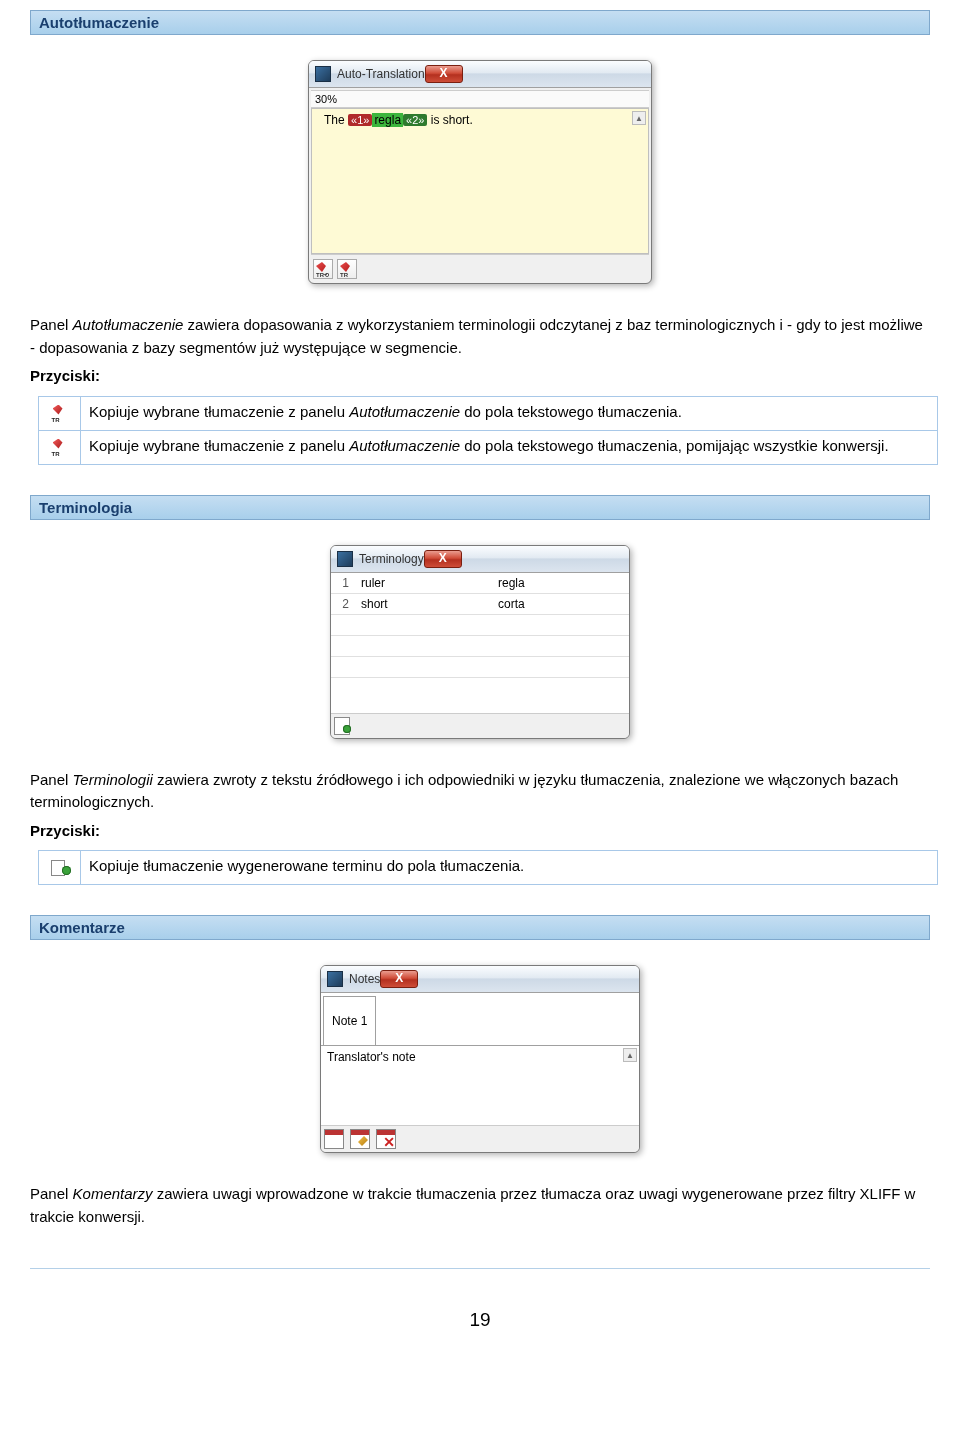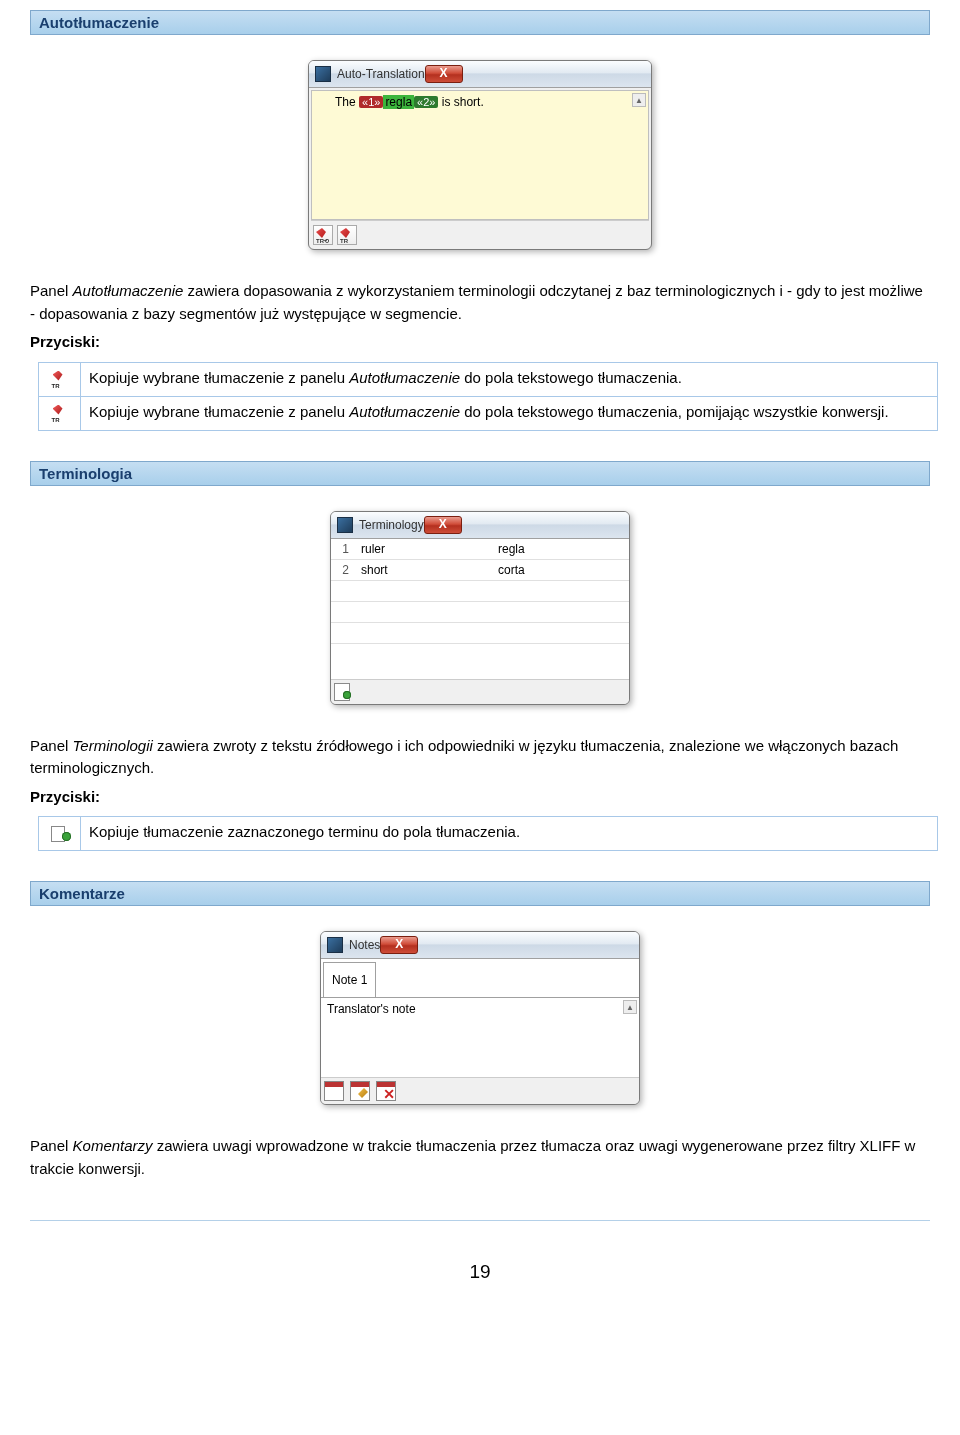--- a/index.html
+++ b/index.html
@@ -57,23 +57,23 @@
   }
   
   .at-body { padding:2px; }
   .at-percent {
     font-size:11px; padding:2px 4px; border-top:1px solid #ccc; border-bottom:1px solid #ccc;
     background:#fafafa;
   }
   .at-sentence {
     background:#fefad5;
     border:1px solid #bfbfbf;
-    padding:4px 23px;
+    padding:4px 12px;
     font-size:12px;
-    height:130px;
+    height:146px;
     position:relative;
   }
   .tag {
     display:inline-block;
     padding:0 3px;
     font-size:11px;
     color:#fff;
     border-radius:2px;
   }
   .tag-red { background:#b02a2a; }
@@ -113,21 +113,21 @@
   }
   .doc-icon::after{
     content:""; position:absolute; bottom:1px; right:-2px;
     width:8px;height:8px;background:#3aa23a;border-radius:50%;
     box-shadow:inset 0 0 0 1px #256b25;
   }
 
   
   .notes-body { background:#fff; }
   .note-tab {
-    display:inline-block; padding:10px 8px; font-size:12px;
+    display:inline-block; padding:17px 8px; font-size:12px;
     background:#fff; border:1px solid #a0a0a0; border-bottom:none;
     margin:3px 0 0 2px;
   }
   .note-area {
     border-top:1px solid #a0a0a0;
     height:80px; padding:4px 6px; font-size:12px;
     position:relative;
   }
   .notes-tools { display:flex; gap:6px; padding:3px; border-top:1px solid #ccc; background:#f0f0f0; }
   .cal-icon { width:20px;height:20px;border:1px solid #888;background:#fff;position:relative;}
@@ -201,20 +201,21 @@
 <div class="panel-image">
   <div class="win-panel">
     <div class="win-titlebar">
       <div class="left">
         <span class="win-icon"></span>
         <span>Auto-Translation</span>
       </div>
       <div class="win-close">X</div>
     </div>
     <div class="at-body">
+      <div class="at-percent">30%</div>
       <div class="at-sentence">
         <span>The </span><span class="tag tag-red">«1»</span><span style="background:#3cb53c;color:#000;padding:0 2px">regla</span><span class="tag tag-green">«2»</span><span> is short.</span>
         <div class="scroll-arrow">▲</div>
       </div>
       <div class="at-tools">
         <div class="small-btn sm-red">
             <span class="sm-label">TR⟲</span>
           </div>
         <div class="small-btn sm-red">
             <span class="sm-label">TR</span>
@@ -296,21 +297,21 @@
 
 <p class="body-text">
   <span>Panel </span><span class="italic">Terminologii</span><span> zawiera zwroty z tekstu źródłowego i ich odpowiedniki w języku tłumaczenia, znalezione we włączonych bazach terminologicznych.</span>
 </p>
 <p class="body-text bold">Przyciski:</p>
 
 <table class="btn-table">
   <tbody>
       <tr>
     <td><span class="green-arc"></span></td>
-    <td>Kopiuje tłumaczenie zaznaczonego terminu do pola tłumaczenia.</td>
+    <td>Kopiuje tłumaczenie wygenerowane terminu do pola tłumaczenia.</td>
   </tr>
 </tbody>
   </table>
 
 <div class="section-header">Komentarze</div>
 
 <div class="panel-image">
   <div class="win-panel" style="width:320px">
     <div class="win-titlebar">
       <div class="left">

